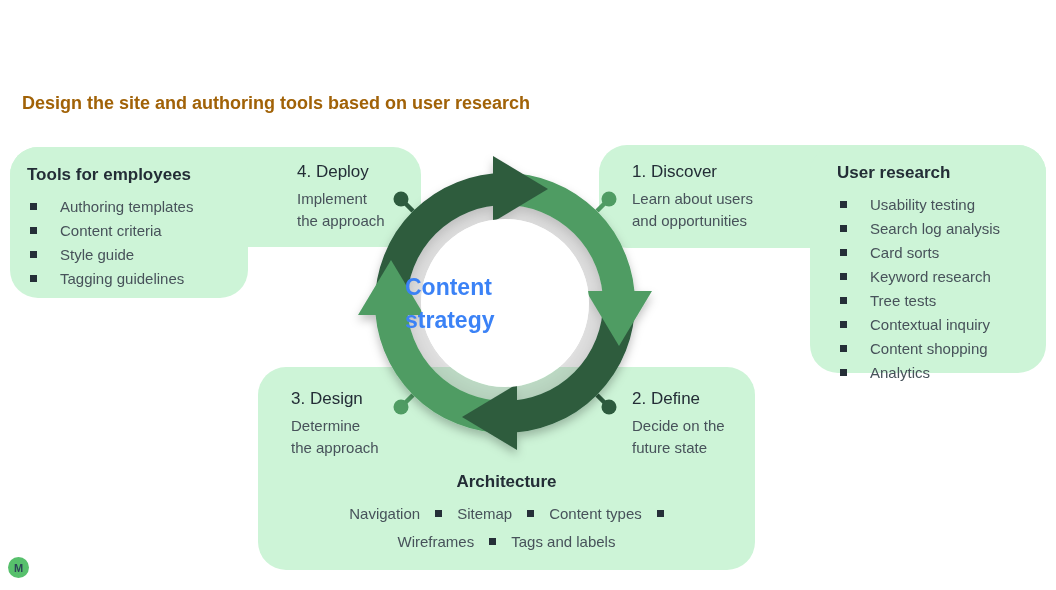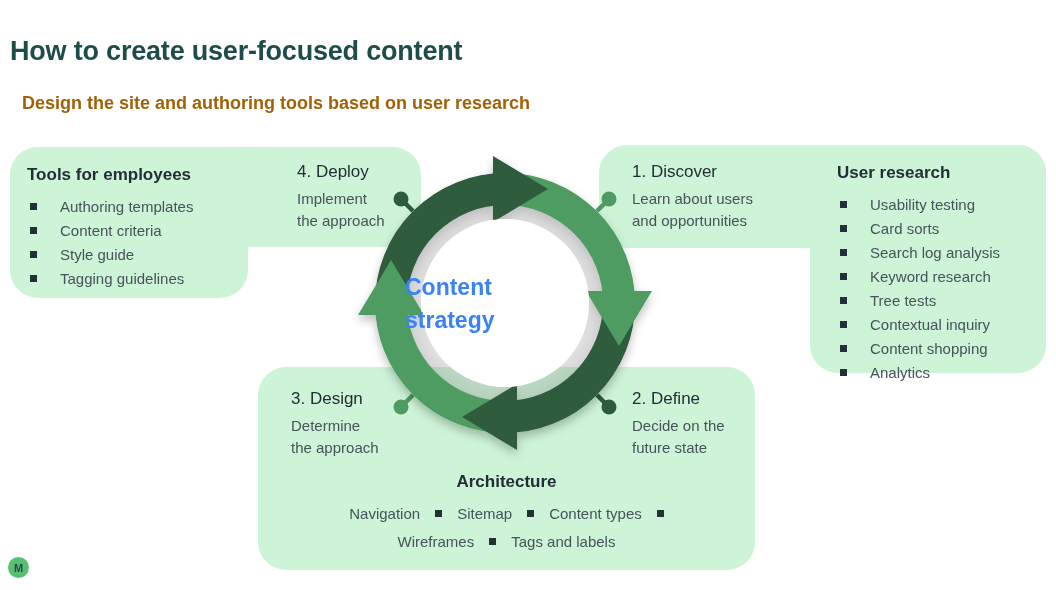--- a/index.html
+++ b/index.html
@@ -24,21 +24,20 @@
             font-size:15px;color:#47525a;margin-top:13px;}
   .logo{position:absolute;left:8px;top:557px;width:21px;height:21px;border-radius:50%;
         background:#57c06c;color:#2b4457;font-size:11px;font-weight:700;
         display:flex;align-items:center;justify-content:center;}
 </style>
 </head>
 <body>
 
 <div id="stage">
 
-  <div class="page-title">How to create user-focused content</div>
   <div class="page-subtitle">Design the site and authoring tools based on user research</div>
 
   <div class="panel" style="left:10px;top:147px;width:411px;height:100px;"></div>
   <div class="panel" style="left:10px;top:147px;width:238px;height:151px;"></div>
   <div class="panel" style="left:599px;top:145px;width:447px;height:103px;"></div>
   <div class="panel" style="left:810px;top:145px;width:236px;height:228px;"></div>
   <div class="panel" style="left:258px;top:367px;width:497px;height:203px;"></div>
 
   <div class="abs" style="left:27px;top:165px;width:214px;">
     <div class="panel-title">Tools for employees</div>
@@ -64,25 +63,25 @@
 
   <div class="abs" style="left:837px;top:163px;width:200px;">
     <div class="panel-title">User research</div>
     <ul class="blist">
       <li>
           <span class="sq"></span>
           <span>Usability testing</span>
         </li>
       <li>
           <span class="sq"></span>
+          <span>Search log analysis</span>
+        </li>
+      <li>
+          <span class="sq"></span>
           <span>Card sorts</span>
-        </li>
-      <li>
-          <span class="sq"></span>
-          <span>Search log analysis</span>
         </li>
       <li>
           <span class="sq"></span>
           <span>Keyword research</span>
         </li>
       <li>
           <span class="sq"></span>
           <span>Tree tests</span>
         </li>
       <li>

